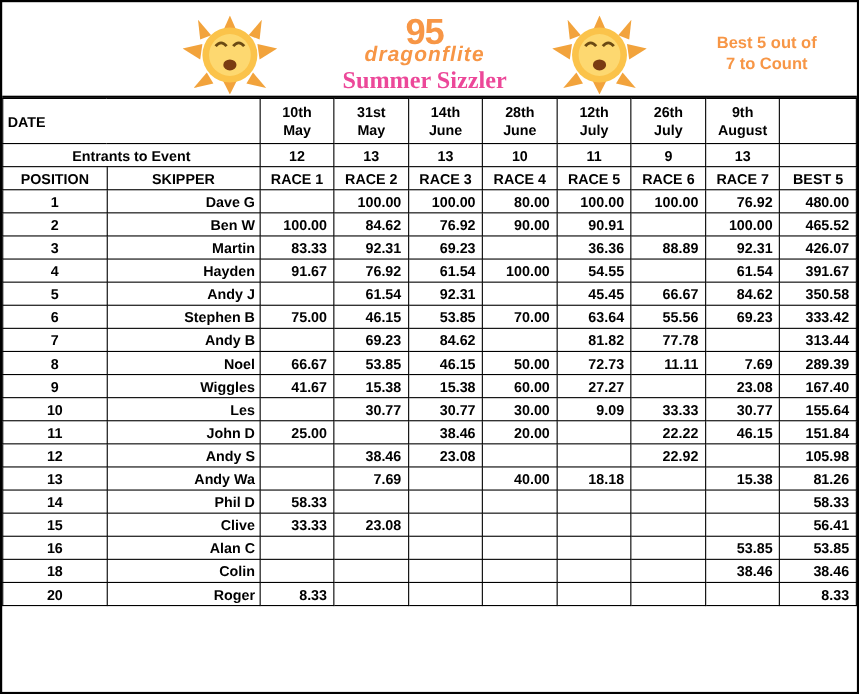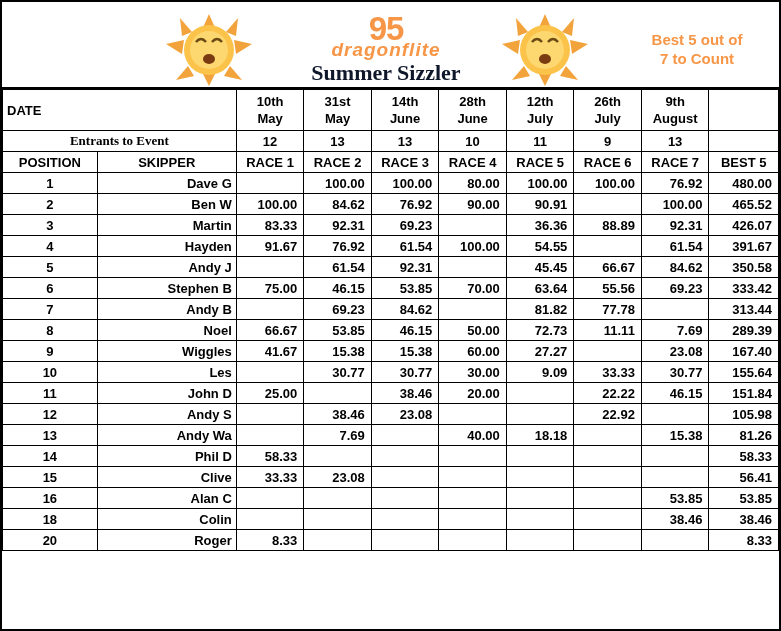--- a/index.html
+++ b/index.html
@@ -53,21 +53,21 @@
     font-size:19px;
     color:#F79646;
     letter-spacing:1px;
     line-height:20px;
     margin-top:-4px;
   }
   .brand .sizzler{
     font-family:"Liberation Serif", serif;
     font-weight:bold;
     font-size:22px;
-    color:#0f172a;
+    color:#ec4899;
     line-height:24px;
     margin-top:1px;
   }
   .note{
     position:absolute;
     right:12px;top:28px;
     width:140px;
     text-align:center;
     color:#F79646;
     font-weight:bold;
@@ -96,21 +96,21 @@
   thead th{
     text-align:center;
     vertical-align:middle;
   }
   .dates th{height:40px;line-height:17px;}
   .dates .date-label{text-align:left;}
   td.pos{text-align:center;}
   td.skipper{text-align:right;padding-left:6px;}
   td.val{text-align:right;padding-right:6px;}
   td.best{text-align:right;padding-right:6px;}
-  .entrants-label{text-align:center;font-family:Liberation Serif, serif;}
+  .entrants-label{text-align:center;}
 </style>
 </head>
 <body>
 
 <div class="page">
 
   <div class="header">
 
     <div class="sun left">
       <svg width="86" height="72" viewBox="0 0 86 72" aria-hidden="true">

